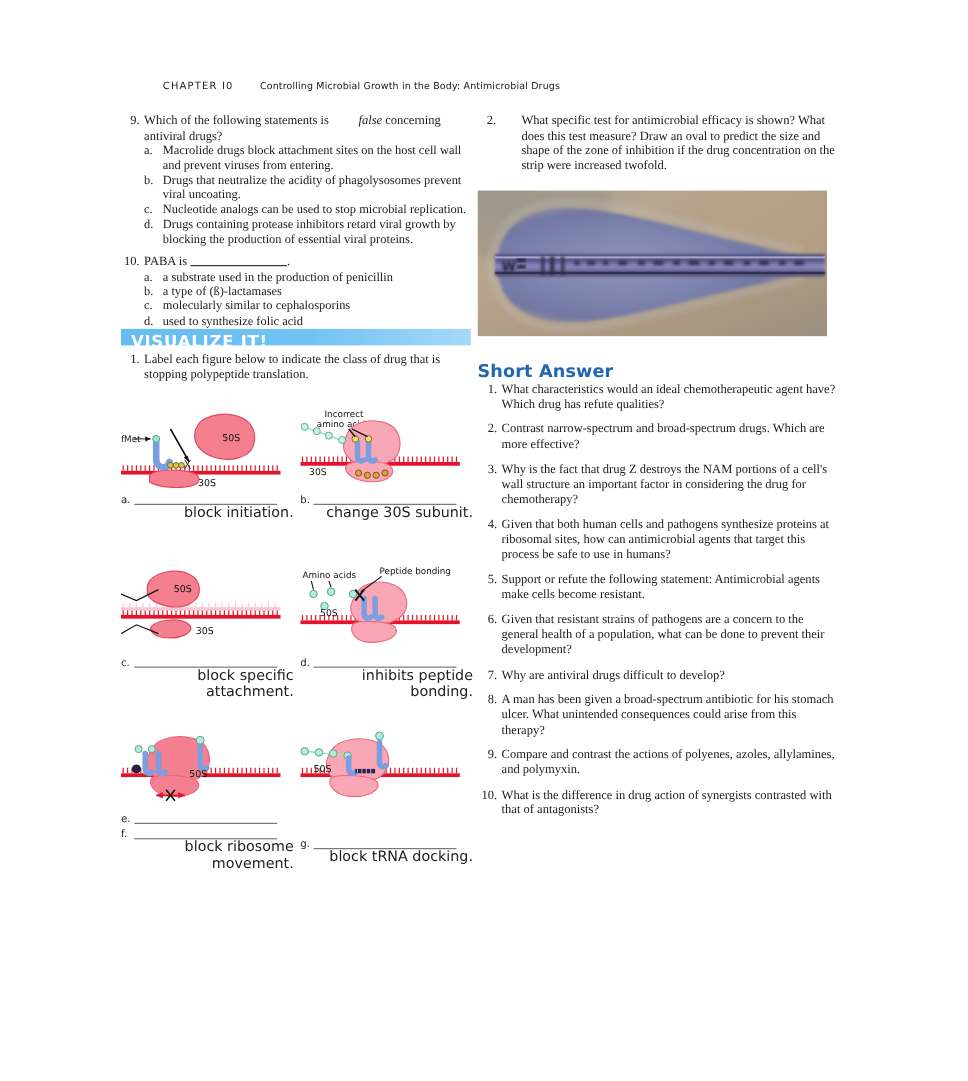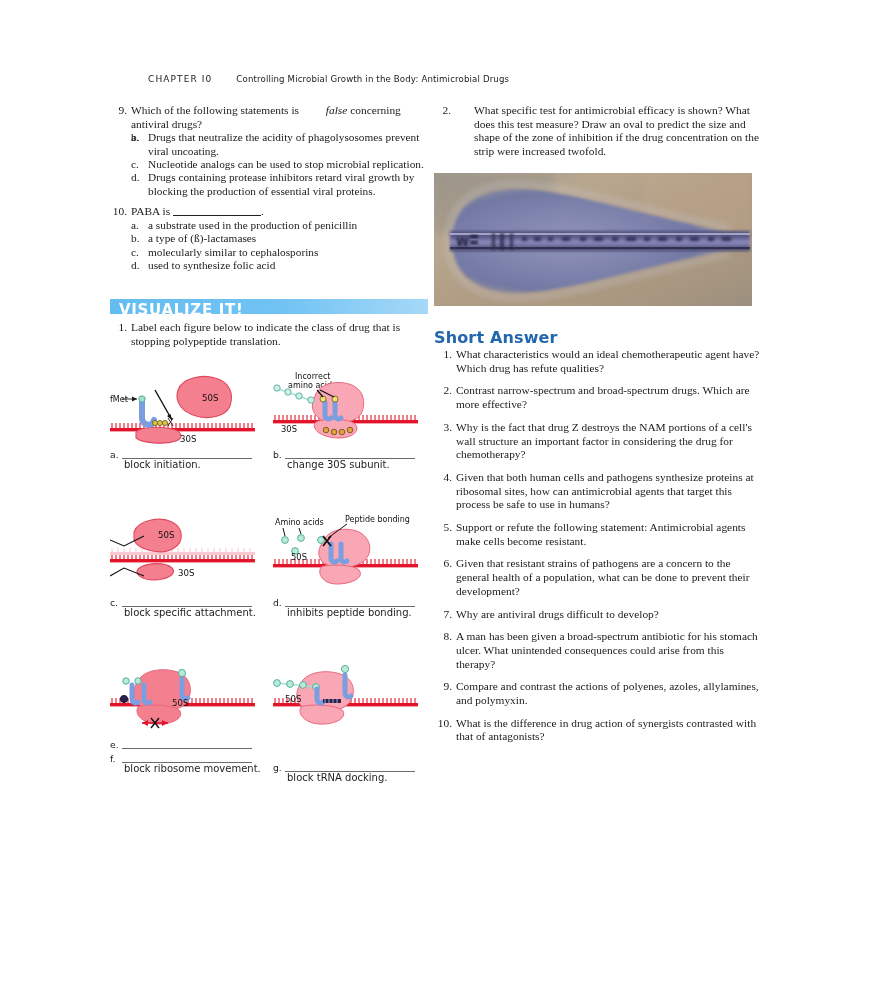--- a/index.html
+++ b/index.html
@@ -140,20 +140,21 @@
     top: 368px;
     width: 322px;
   }
   .figrow {
     position: relative;
     width: 322px;
   }
   .figcell {
     position: absolute;
     width: 157px;
+    text-align: right;
   }
   .figcell.r { left: 163px; }
   .figcanvas {
     position: relative;
     width: 157px;
   }
   .figcanvas svg { display: block; }
 
   .answer-line {
     position: relative;
@@ -169,21 +170,21 @@
     top: 0;
   }
   .answer-line .rule {
     display: block;
     border-bottom: 1px solid #6b6b6b;
     height: 9px;
     width: 130px;
   }
   .answer-caption {
     font-family: "DejaVu Sans", sans-serif;
-    font-size: 10px;
+    font-size: 13px;
     color: #1d1d1d;
     padding-left: 14px;
     margin-top: 0px;
   }
 
   
   .photo-wrap {
     position: absolute;
     left: 434px;
     top: 173px;
@@ -227,21 +228,21 @@
   <div class="running-head">
     <span class="chap">CHAPTER I0</span><span class="title">Controlling Microbial Growth in the Body: Antimicrobial Drugs</span>
   </div>
 
   <div class="col-left">
 
     <div class="qitem">
       <span class="qnum">9.</span>
       <span class="qtext"><span>Which of the following statements is </span><i>false</i><span> concerning antiviral drugs?</span></span>
       <ul class="choices">
-        <li class="choice"><span class="clab">a.</span></li>
+        <li class="choice"><span class="clab">a.</span><span>Macrolide drugs block attachment sites on the host cell wall and prevent viruses from entering.</span></li>
         <li class="choice"><span class="clab">b.</span><span>Drugs that neutralize the acidity of phagolysosomes prevent viral uncoating.</span></li>
         <li class="choice"><span class="clab">c.</span><span>Nucleotide analogs can be used to stop microbial replication.</span></li>
         <li class="choice"><span class="clab">d.</span><span>Drugs containing protease inhibitors retard viral growth by blocking the production of essential viral proteins.</span></li>
       </ul>
     </div>
 
     <div class="qitem" style="margin-top:7px;">
       <span class="qnum">10.</span>
       <span class="qtext"><span>PABA is </span><span class="blankline"></span><span>.</span></span>
       <ul class="choices">

